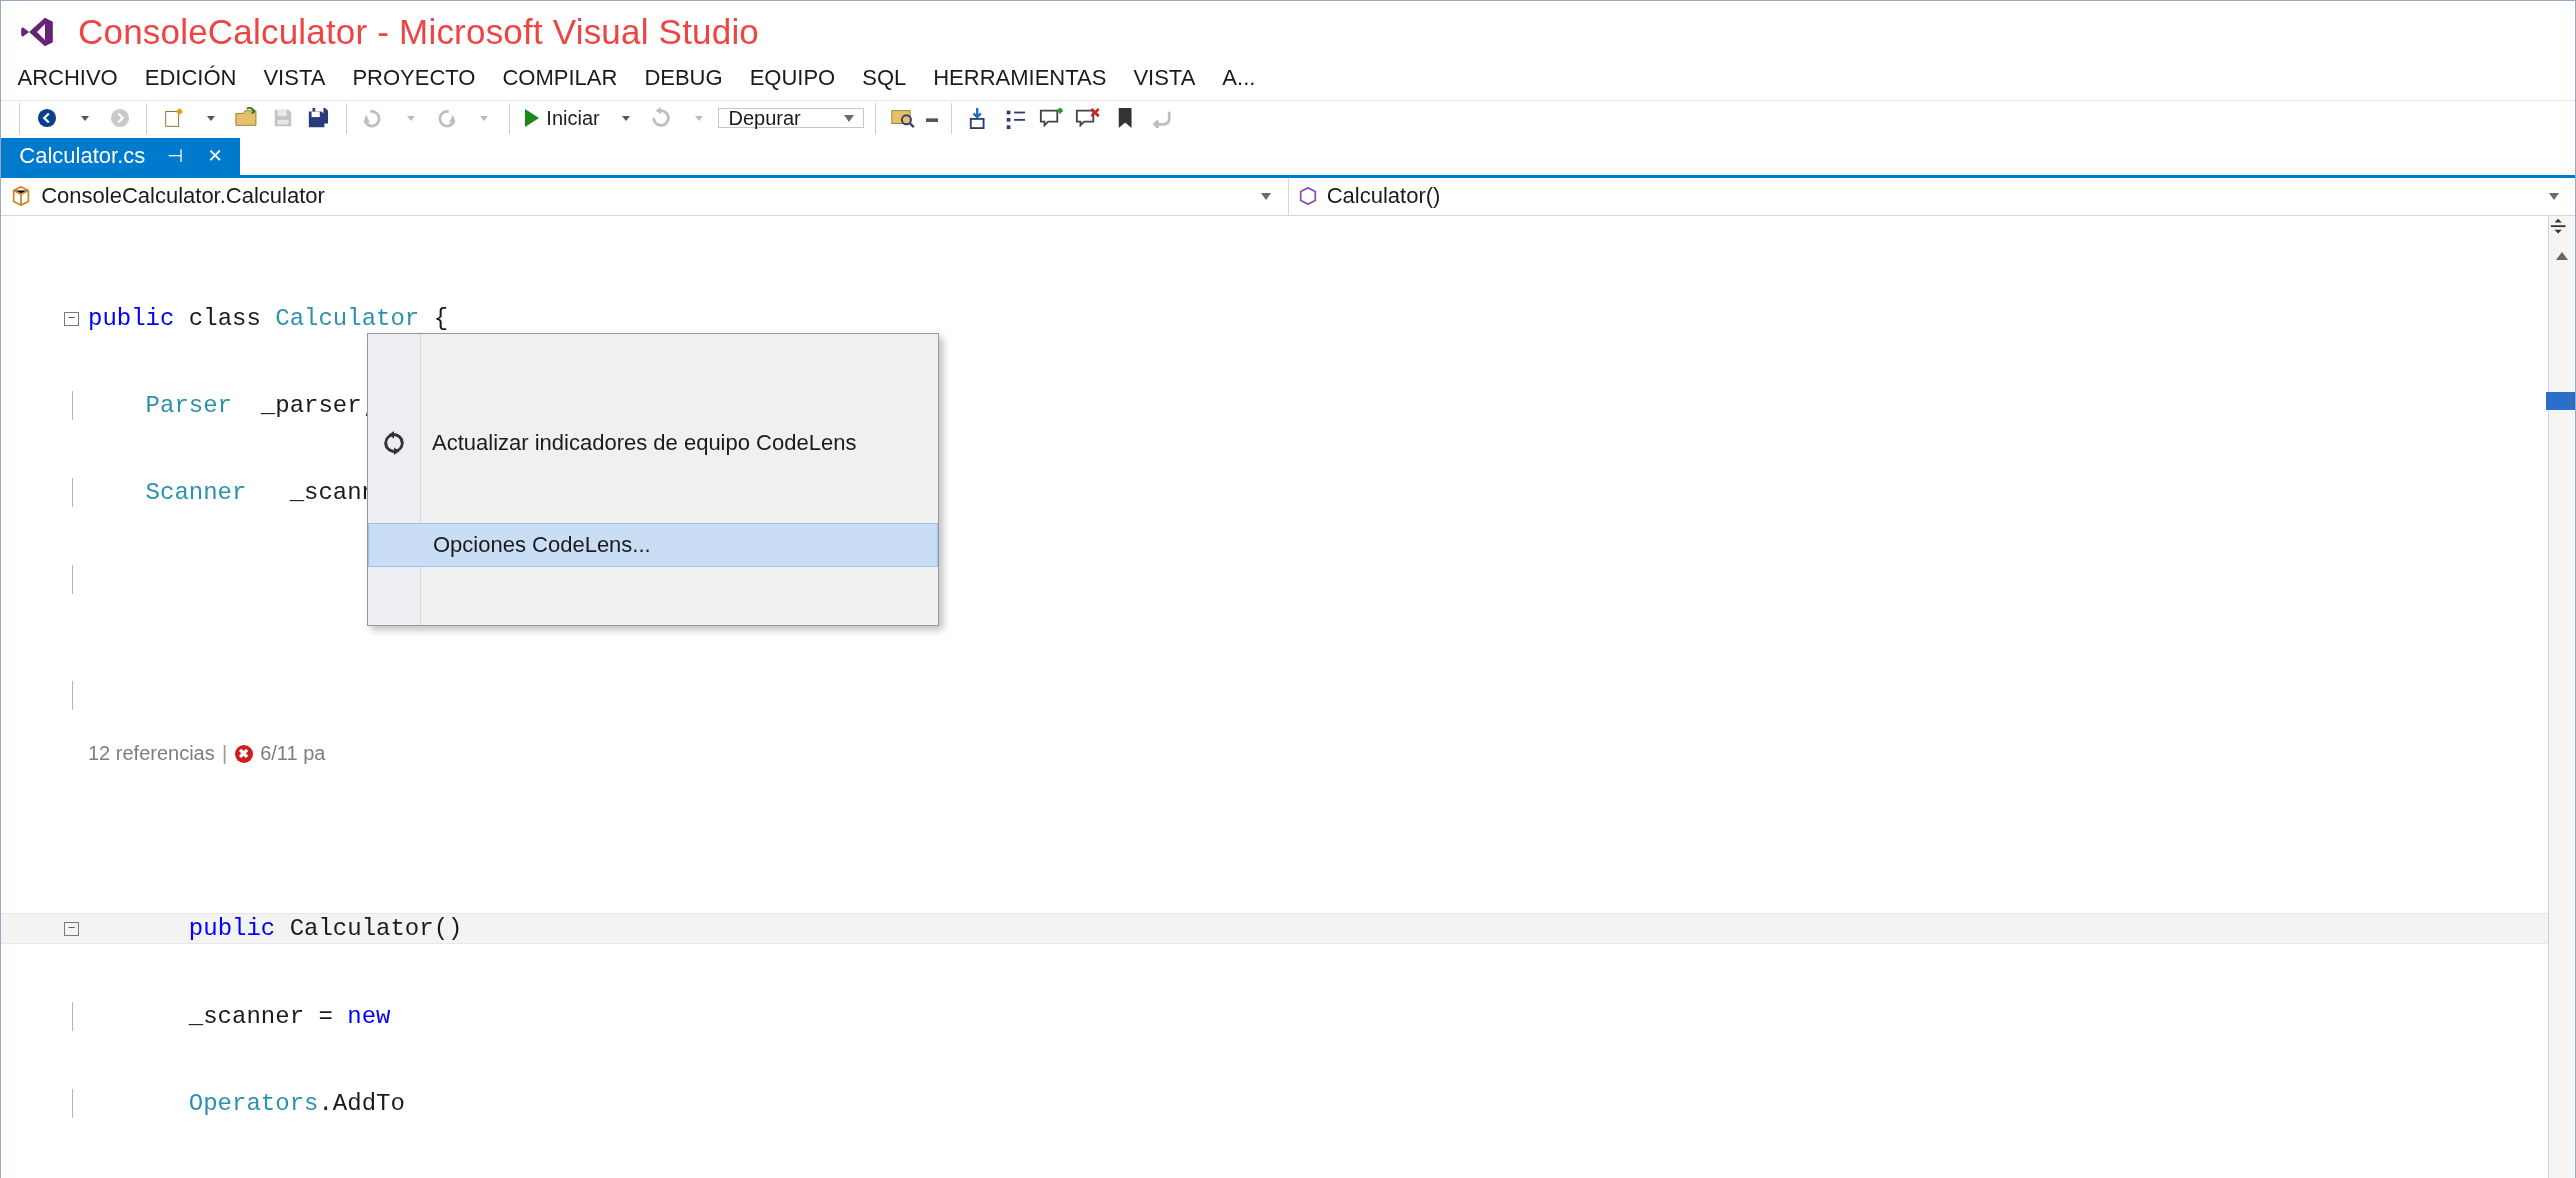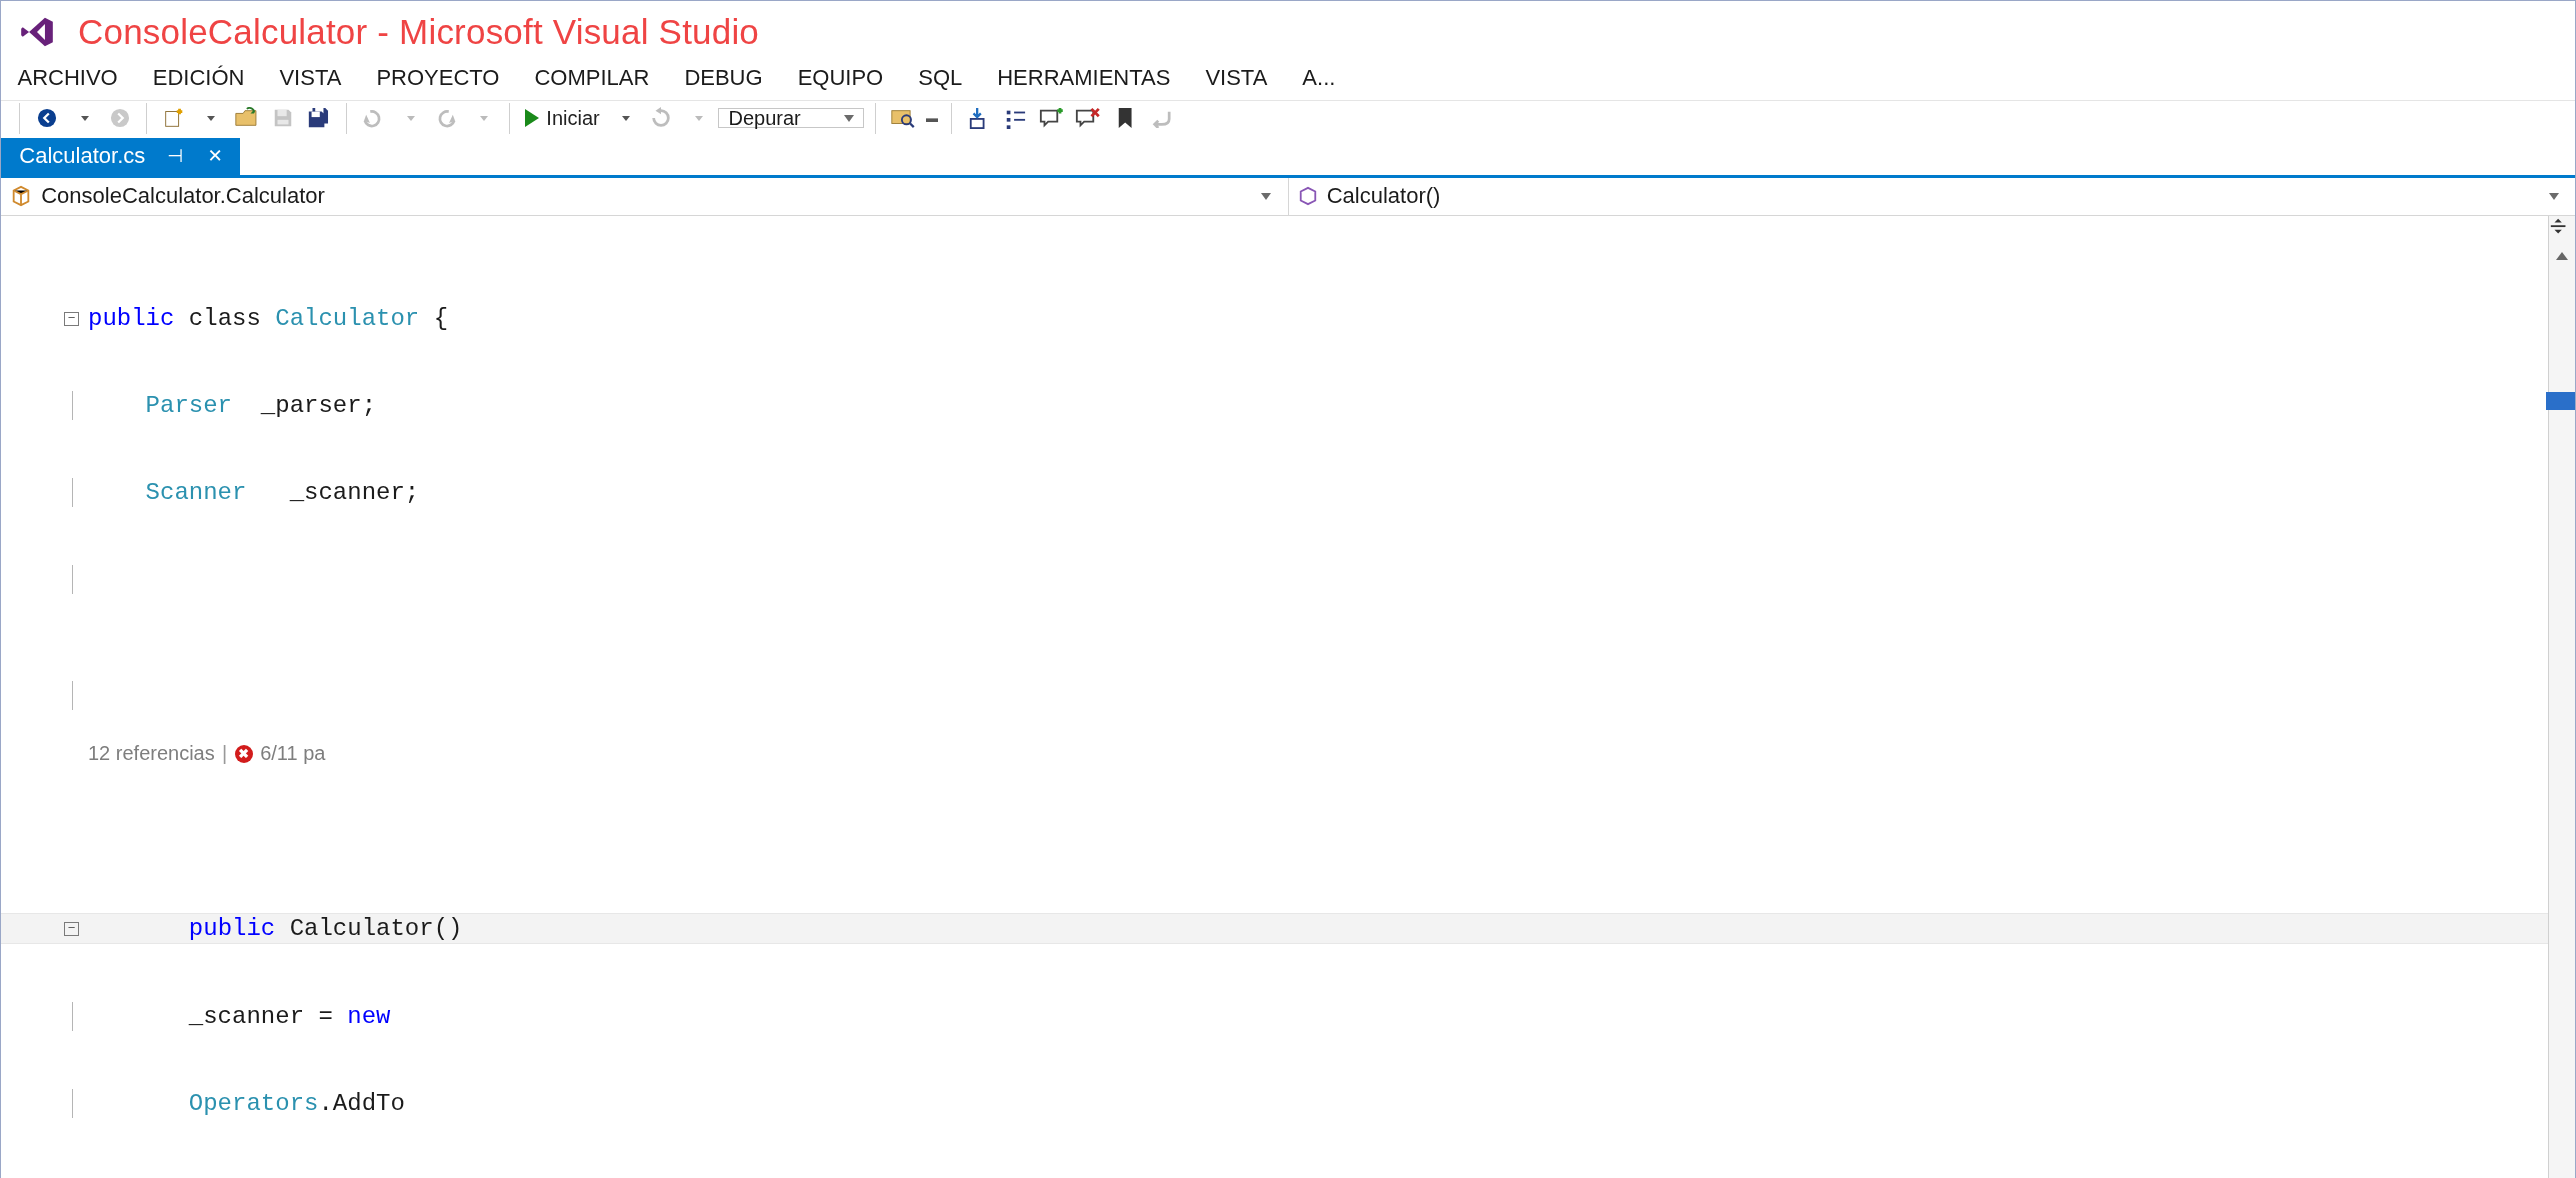--- a/index.html
+++ b/index.html
@@ -25,21 +25,21 @@
     font-weight: 400;
     color: #ef4444;
     letter-spacing: 0.2px;
   }
 
   
   .menu-bar {
     display: flex;
     align-items: center;
     padding: 5.5px 16.5px 9.1px 16.5px;
-    gap: 35px;
+    gap: 27px;
     font-size: 22px;
     color: #1b1b1b;
   }
   .menu-item { white-space: nowrap; cursor: default; }
 
   
   .toolbar {
     display: flex;
     align-items: center;
     padding: 1.8px 12.8px 3.7px 12.8px;
@@ -517,20 +517,37 @@
       <div class="fold-line"></div>
       <div class="code-text"><span class="type">       Operators</span><span>.AddTo</span></div>
     </div>
     
     
     
     
     
 
     
+    <div class="ctx-menu">
+      <div class="left-strip"></div>
+      <div class="ctx-row">
+        <div class="ctx-icon">
+          <svg width="24" height="24" viewBox="0 0 26 26">
+              <path d="M13 4 A9 9 0 1 1 4 13" stroke="#333" stroke-width="3" fill="none"></path>
+              <path d="M13 0 L13 8 L7 4 Z" fill="#333"></path>
+              <path d="M13 22 A9 9 0 1 1 22 13" stroke="#333" stroke-width="3" fill="none"></path>
+              <path d="M13 26 L13 18 L19 22 Z" fill="#333"></path>
+            </svg>
+        </div>
+        <span>Actualizar indicadores de equipo CodeLens</span>
+      </div>
+      <div class="ctx-row hl">
+        <span>Opciones CodeLens...</span>
+      </div>
+    </div>
 
   </div>
 
   <div class="right-rail">
     <div class="split-icon">
       <svg width="18.3" height="18.3" viewBox="0 0 20 20">
           <path d="M10 2 L6 6 L14 6 Z" fill="#333"></path>
           <line x1="2" y1="10" x2="18" y2="10" stroke="#333" stroke-width="2"></line>
           <path d="M10 18 L6 14 L14 14 Z" fill="#333"></path>
         </svg>

